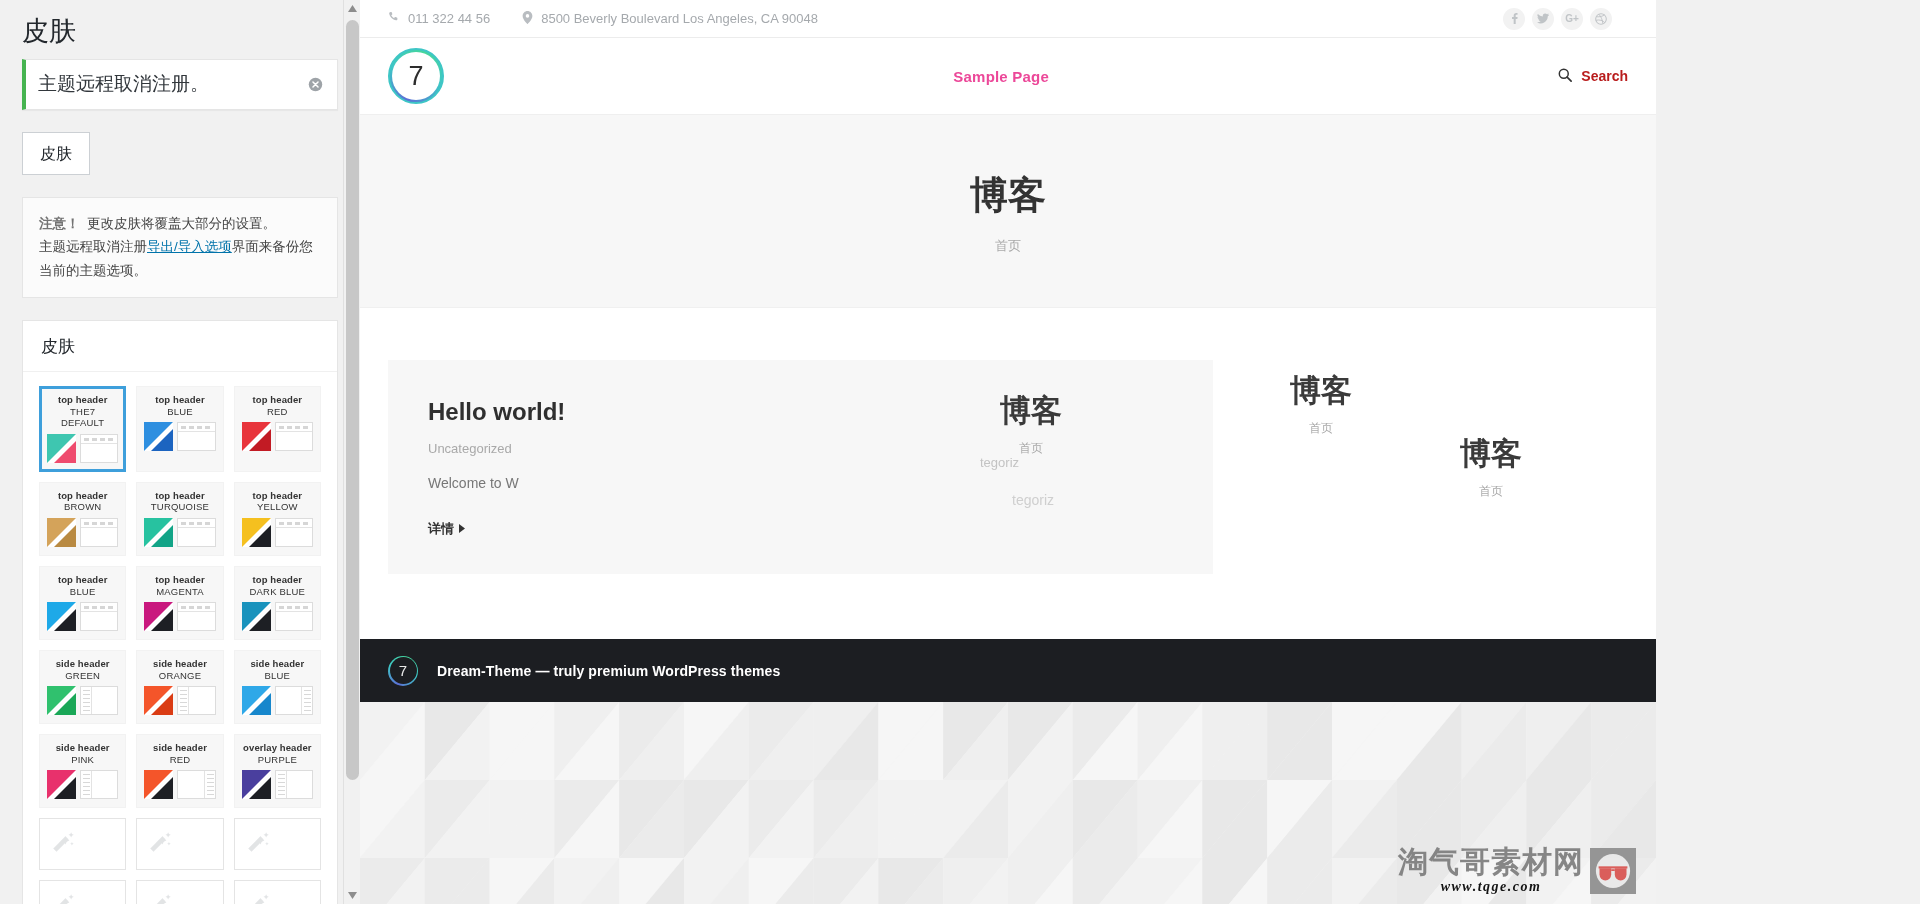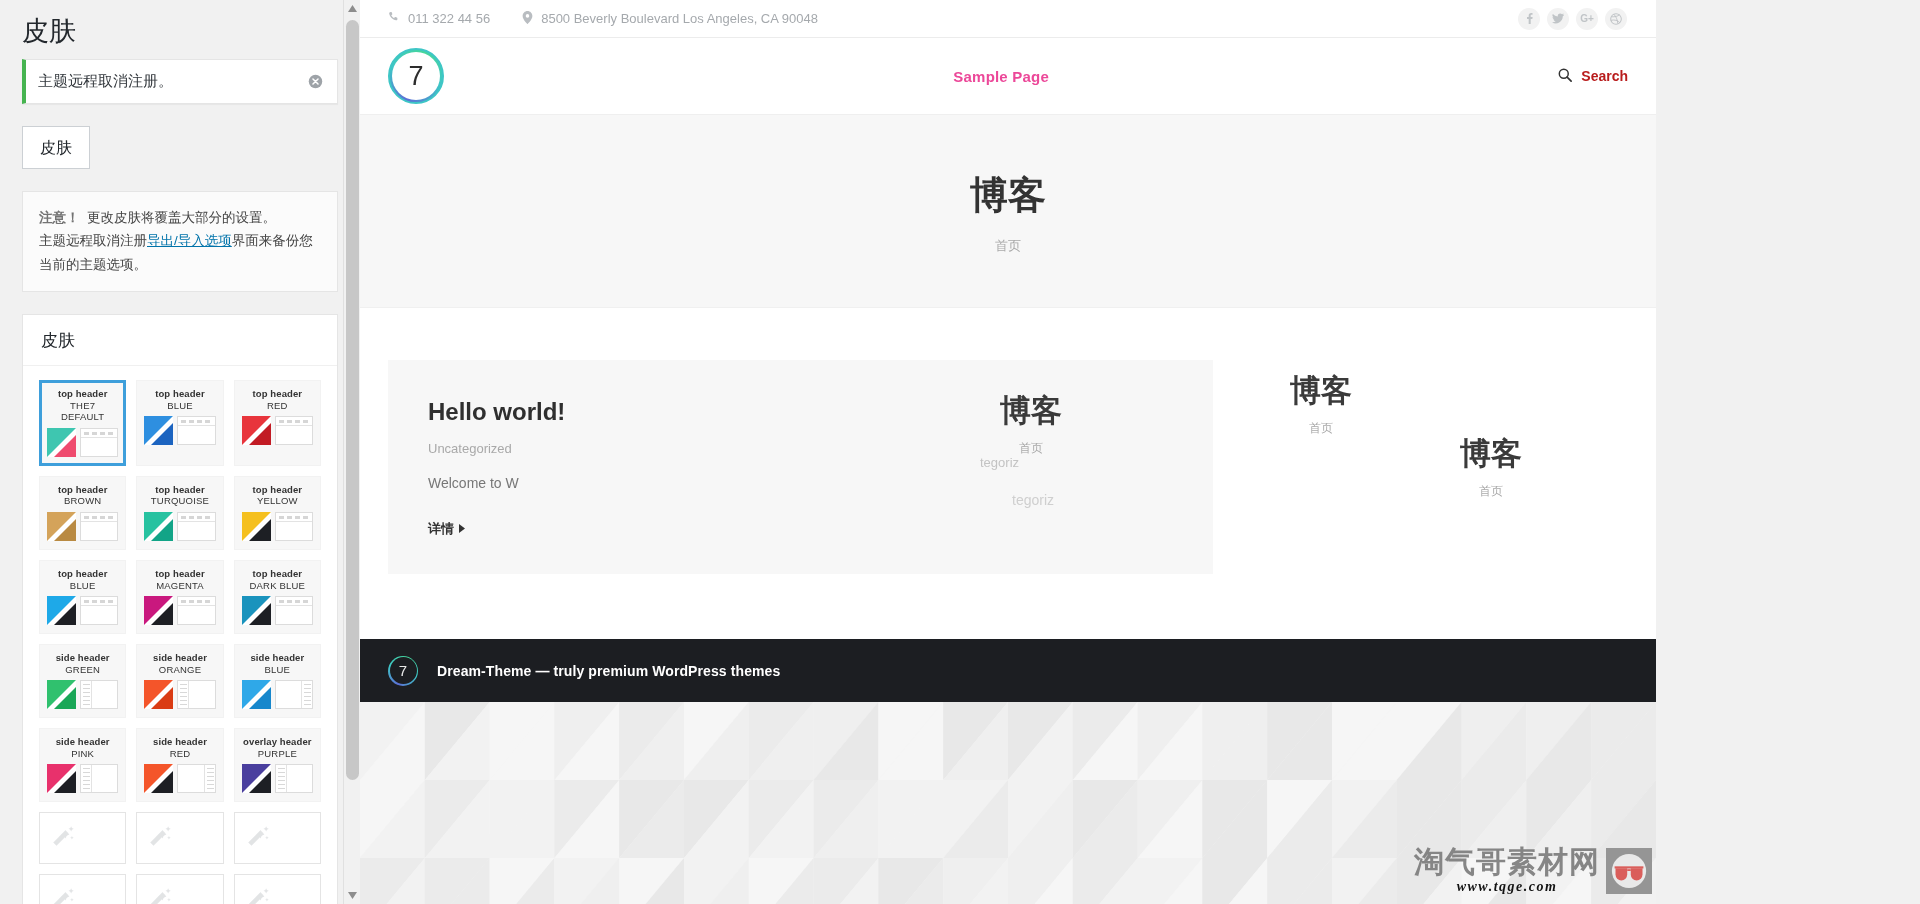--- a/index.html
+++ b/index.html
@@ -25,21 +25,21 @@
 
   
   .notice {
     background:#fff; border-left:4px solid #46b450;
     border-top:1px solid #e5e5e5; border-right:1px solid #e5e5e5; border-bottom:1px solid #e5e5e5;
     box-shadow:0 1px 1px rgba(0,0,0,.04);
     padding:10px 12px; margin:0 0 22px 0;
     display:flex; align-items:center; justify-content:space-between;
     position:relative; min-height:42px;
   }
-  .notice-text { font-size:15px; color:#32373c; line-height:1.5; }
+  .notice-text { font-size:19px; color:#32373c; line-height:1.5; }
   .notice-dismiss {
     width:20px;height:20px;border-radius:50%;
     display:flex;align-items:center;justify-content:center;
     color:#72777c; font-size:15px; line-height:1; cursor:pointer; background:transparent;
     border:0;
   }
   .notice-dismiss svg { display:block; }
 
   
   .tabs-row { margin:0 0 22px 0; }
@@ -118,21 +118,21 @@
   .admin-scroll .thumb {
     position:absolute; left:2px; width:13px; top:20px; height:760px;
     background:#c7c7c7; border-radius:7px;
   }
 
   
   .preview { flex:1; position:relative; background:#fff; overflow:hidden; height:904px; }
 
   .top-bar {
     height:38px; background:#fff; display:flex; align-items:center;
-    padding:0 1px 0 0; border-bottom:1px solid #ececec;
+    padding:0 16px 0 0; border-bottom:1px solid #ececec;
     font-size:13px; color:#a5a9ad;
   }
   .top-bar-inner { width:100%; max-width:1400px; margin:0 auto; display:flex; align-items:center; padding:0 28px;}
   .tb-item { display:flex; align-items:center; gap:8px; margin-right:32px; white-space:nowrap; }
   .tb-item svg { flex:0 0 auto; }
   .tb-spacer { flex:1; }
   .socials { display:flex; gap:7px; align-items:center; }
   .soc {
     width:22px;height:22px;border-radius:50%;background:#f2f2f2;
     display:flex;align-items:center;justify-content:center;
@@ -198,21 +198,21 @@
   .footer-logo span { position:absolute; inset:1.5px; border-radius:50%; background:#1c1e22;
     display:flex;align-items:center;justify-content:center; color:#e9e9e9; font-size:15px; font-weight:300;}
   .footer-text { font-size:14px; color:#fff; font-weight:700; letter-spacing:.1px;}
 
   .tri-bg {
     position:absolute; left:0; right:0; top:702px; bottom:0; background:#f4f4f4; overflow:hidden;
   }
   .tri-bg svg { display:block; width:100%; height:100%; }
 
   .watermark {
-    position:absolute; right:4px; bottom:10px; display:flex; align-items:center; gap:6px; opacity:.92;
+    position:absolute; right:20px; bottom:10px; display:flex; align-items:center; gap:6px; opacity:.92;
   }
   .wm-text {
     display:flex; flex-direction:column; align-items:center; line-height:1;
   }
   .wm-cn { font-size:30px; font-weight:700; color:#7d7d7d; letter-spacing:1px;
            font-family:"DejaVu Sans","Liberation Sans",sans-serif; }
   .wm-url { font-size:14px; font-weight:700; color:#000000; letter-spacing:1.5px;
             font-family:Liberation Serif, serif; font-style:italic; margin-top:3px;}
   .wm-badge { width:46px;height:46px;background:#8e8e8e; display:flex;align-items:center;justify-content:center; }
 </style>

